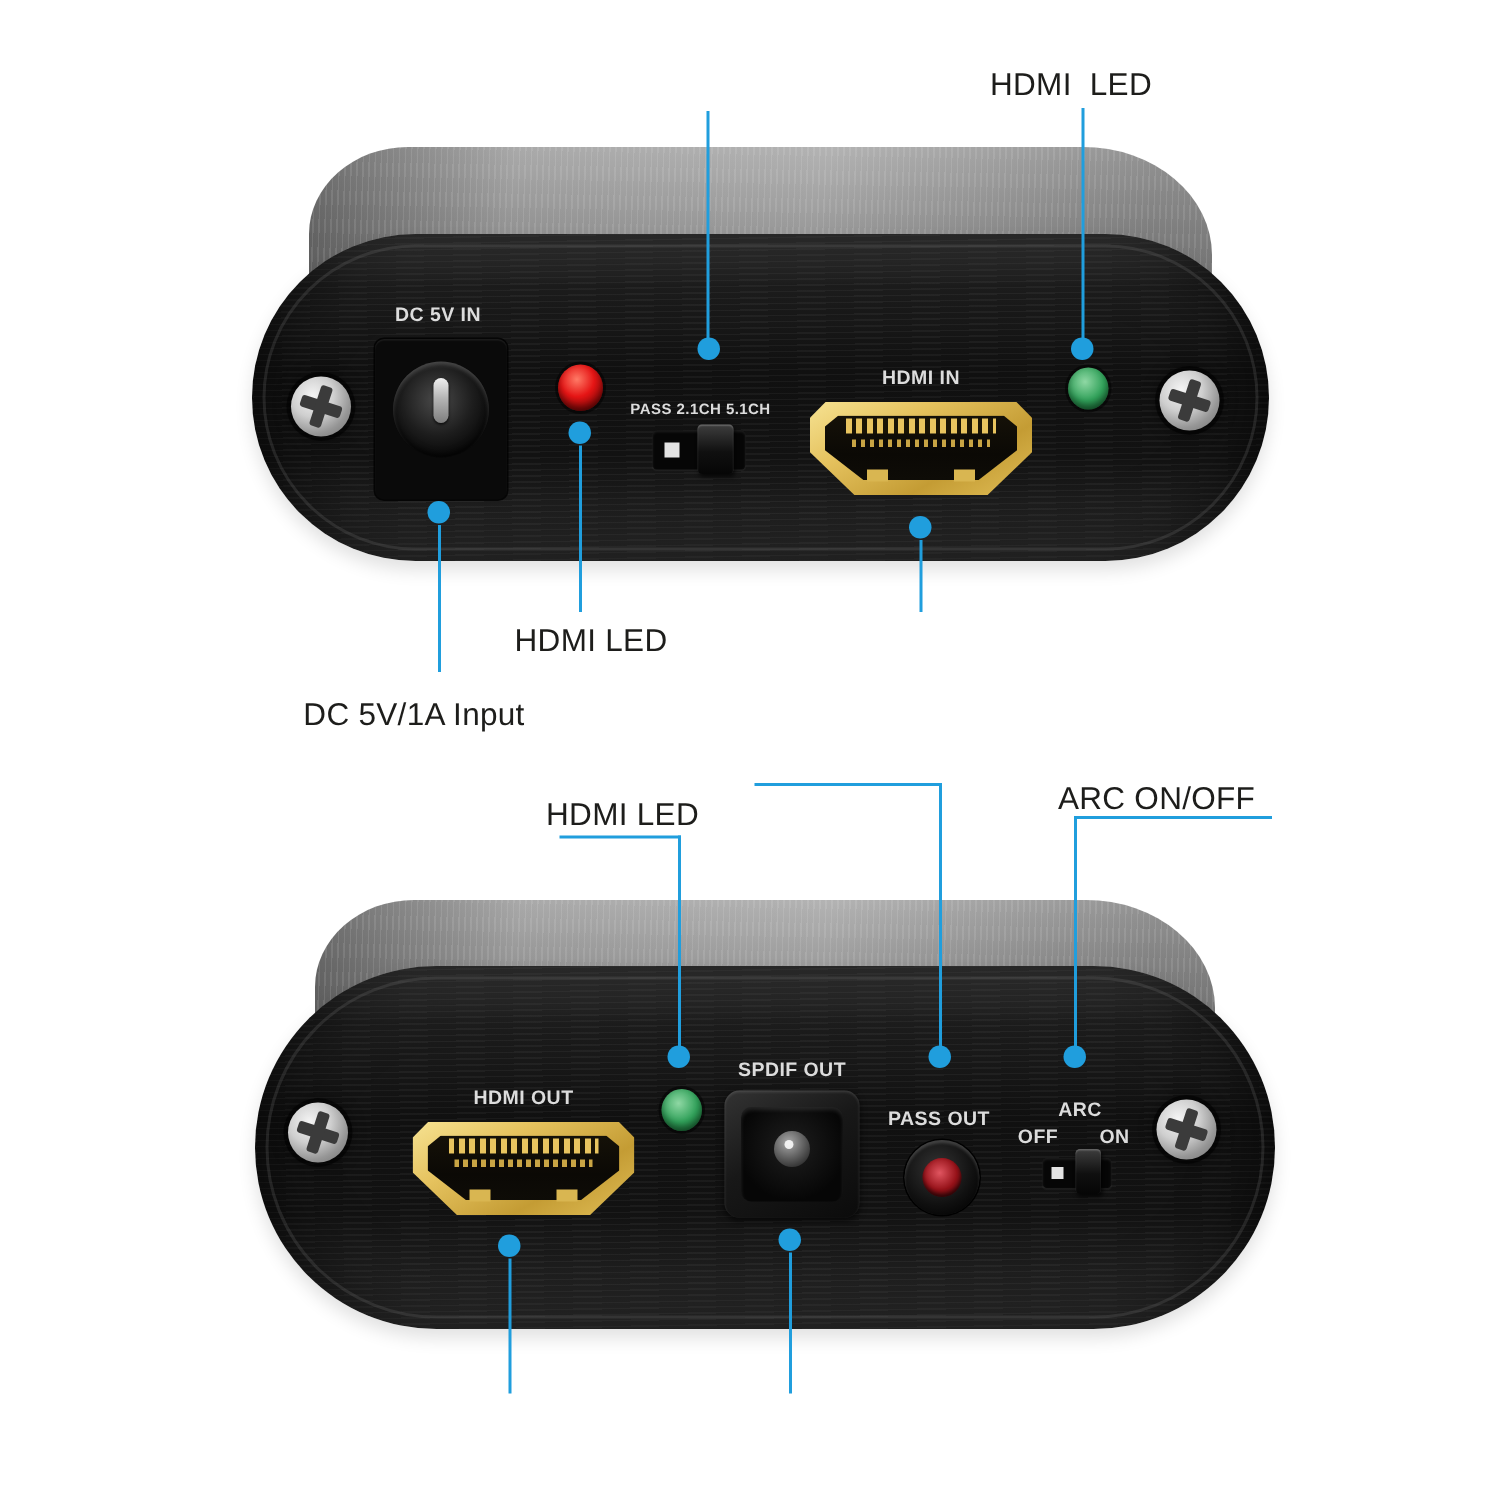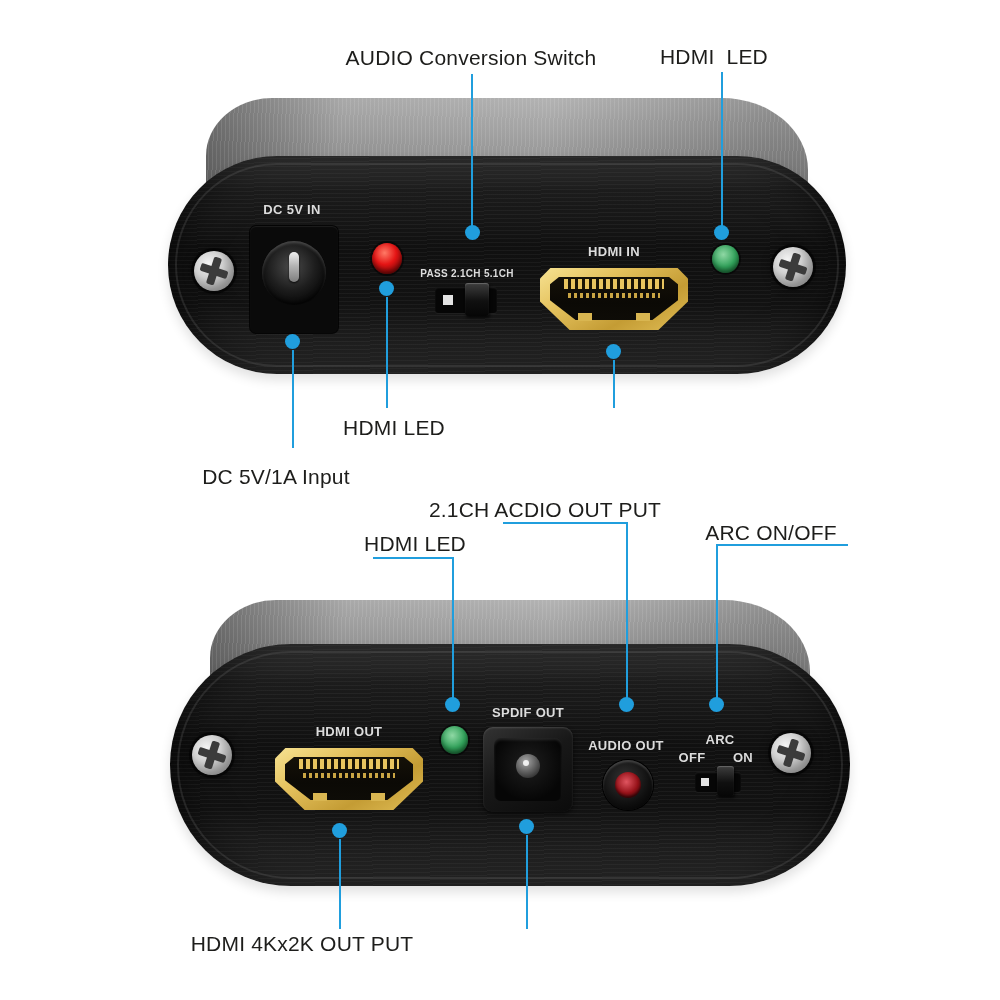--- a/index.html
+++ b/index.html
@@ -215,21 +215,21 @@
       </div>
 
       <div class="led green" style="left:271px;top:82px;"></div>
 
       <div class="panel-text" style="left:358px;top:61px;">SPDIF OUT</div>
       <div class="toslink" style="left:313px;top:83px;width:90px;height:85px;">
         <div class="cavity"></div>
         <div class="pin"></div>
       </div>
 
-      <div class="panel-text" style="left:456px;top:94px;">AUDIO OUT</div>
+      <div class="panel-text" style="left:456px;top:94px;">PASS OUT</div>
       <div class="jack" style="left:433px;top:116px;">
         <div class="hole"></div>
       </div>
 
       <div class="panel-text" style="left:550px;top:88px;">ARC</div>
       <div class="panel-text" style="left:522px;top:106px;">OFF</div>
       <div class="panel-text" style="left:573px;top:106px;">ON</div>
       <div class="slide" style="left:525px;top:128px;width:46px;height:20px;">
         <span class="ind" style="left:6px;top:6px;width:8px;height:8px;"></span>
         <span class="knob" style="left:22px;top:-6px;width:17px;height:30px;"></span>
@@ -237,54 +237,51 @@
 
       <div class="screw" style="left:601px;top:89px;">
         <span class="cross">
             <i class="b1"></i>
             <i class="b2"></i>
           </span>
       </div>
     </div>
   </div>
 
-  <div class="co-label" style="left:471px;top:46px;">AUDIO Conversion Switch</div>
   <div class="vline" style="left:471px;top:74px;height:154px;"></div>
   <div class="dot" style="left:465px;top:225px;"></div>
 
   <div class="co-label" style="left:714px;top:45px;">HDMI  LED</div>
   <div class="vline" style="left:721px;top:72px;height:156px;"></div>
   <div class="dot" style="left:714px;top:225px;"></div>
 
   <div class="dot" style="left:285px;top:334px;"></div>
   <div class="vline" style="left:292px;top:350px;height:98px;"></div>
   <div class="co-label" style="left:276px;top:465px;">DC 5V/1A Input</div>
 
   <div class="dot" style="left:379px;top:281px;"></div>
   <div class="vline" style="left:386px;top:297px;height:111px;"></div>
   <div class="co-label" style="left:394px;top:416px;">HDMI LED</div>
 
   <div class="dot" style="left:606px;top:344px;"></div>
   <div class="vline" style="left:613px;top:360px;height:48px;"></div>
 
-  <div class="co-label" style="left:545px;top:498px;">2.1CH ACDIO OUT PUT</div>
   <div class="hline" style="left:503px;top:522px;width:125px;"></div>
   <div class="vline" style="left:626px;top:522px;height:177px;"></div>
   <div class="dot" style="left:619px;top:697px;"></div>
 
   <div class="co-label" style="left:415px;top:532px;">HDMI LED</div>
   <div class="hline" style="left:373px;top:557px;width:81px;"></div>
   <div class="vline" style="left:452px;top:557px;height:142px;"></div>
   <div class="dot" style="left:445px;top:697px;"></div>
 
   <div class="co-label" style="left:771px;top:521px;">ARC ON/OFF</div>
   <div class="hline" style="left:716px;top:544px;width:132px;"></div>
   <div class="vline" style="left:716px;top:544px;height:155px;"></div>
   <div class="dot" style="left:709px;top:697px;"></div>
 
   <div class="dot" style="left:332px;top:823px;"></div>
   <div class="vline" style="left:339px;top:839px;height:90px;"></div>
-  <div class="co-label" style="left:302px;top:932px;">HDMI 4Kx2K OUT PUT</div>
 
   <div class="dot" style="left:519px;top:819px;"></div>
   <div class="vline" style="left:526px;top:835px;height:94px;"></div>
 
 </div>
 
 </body></html>

